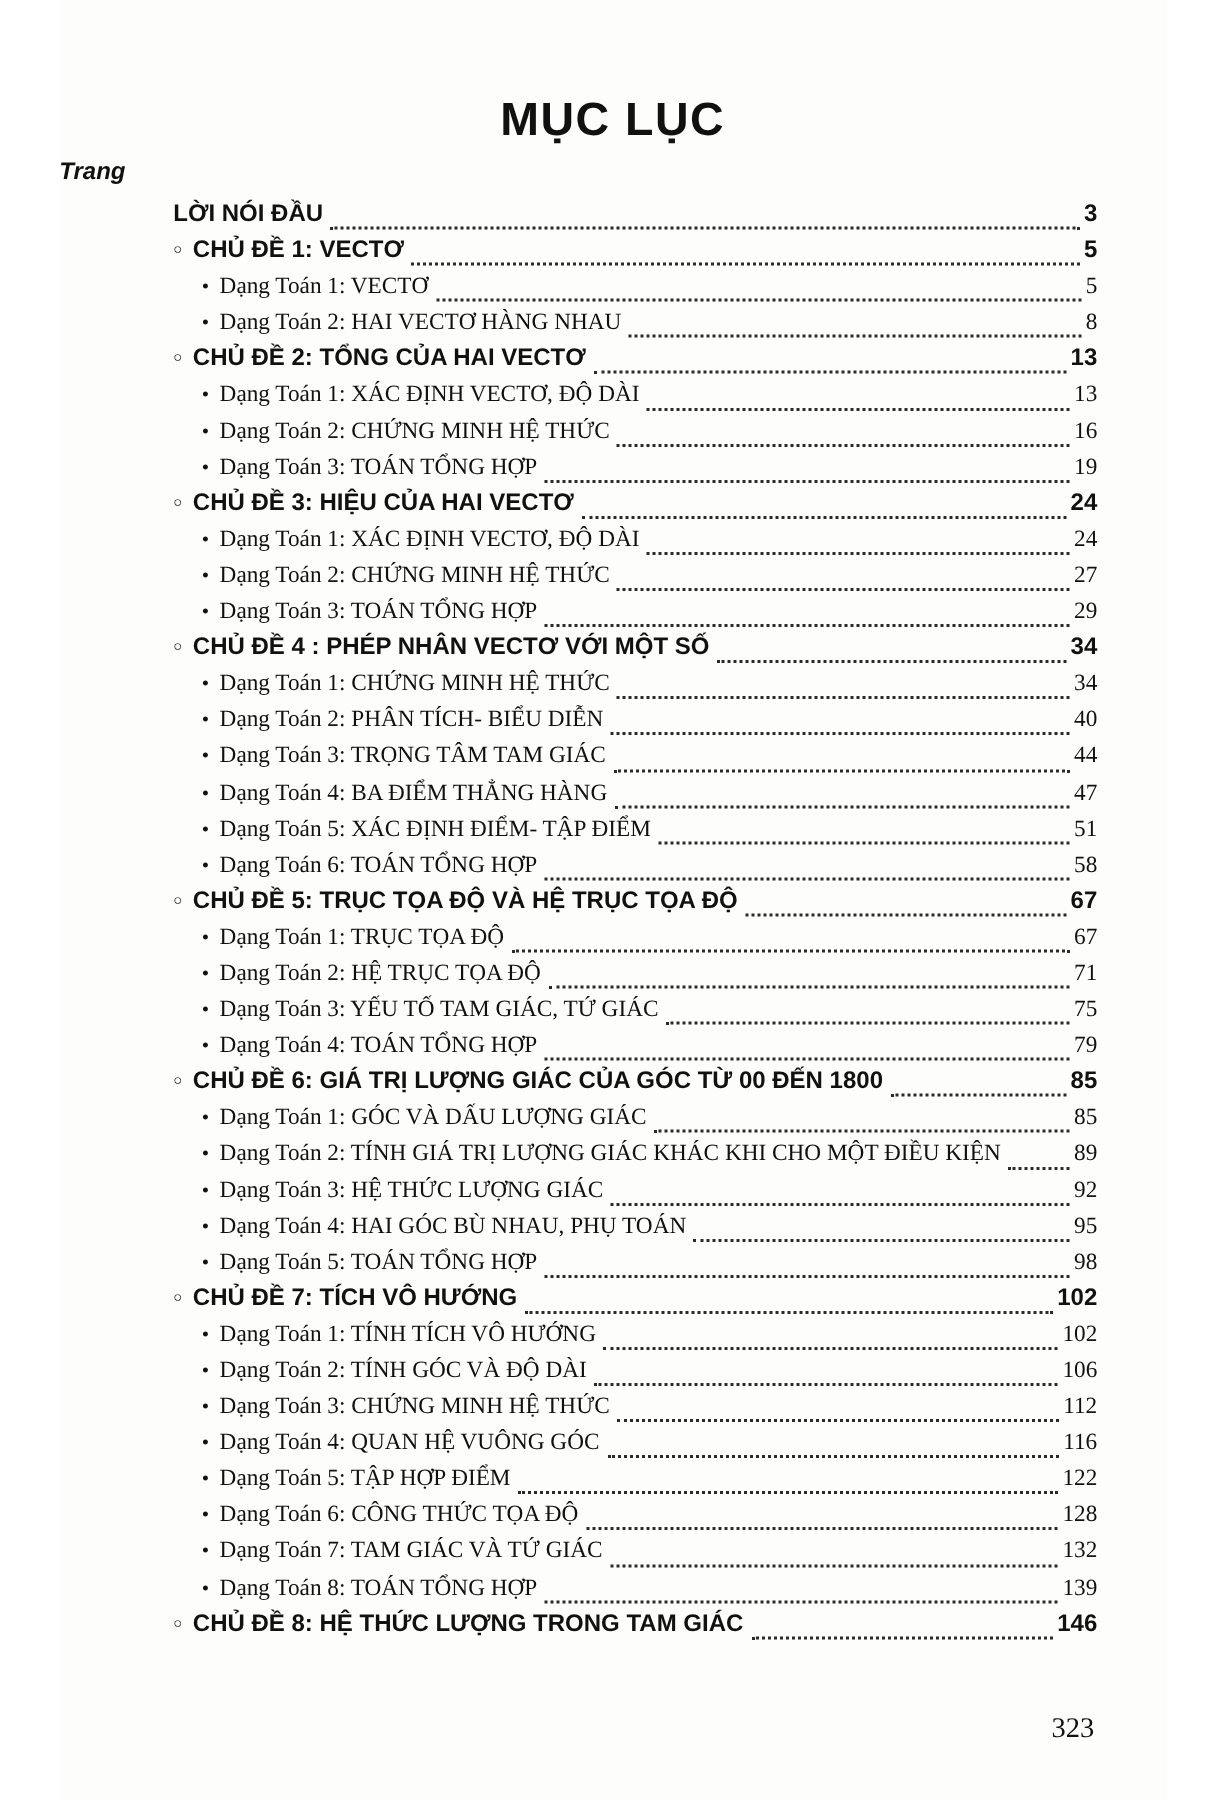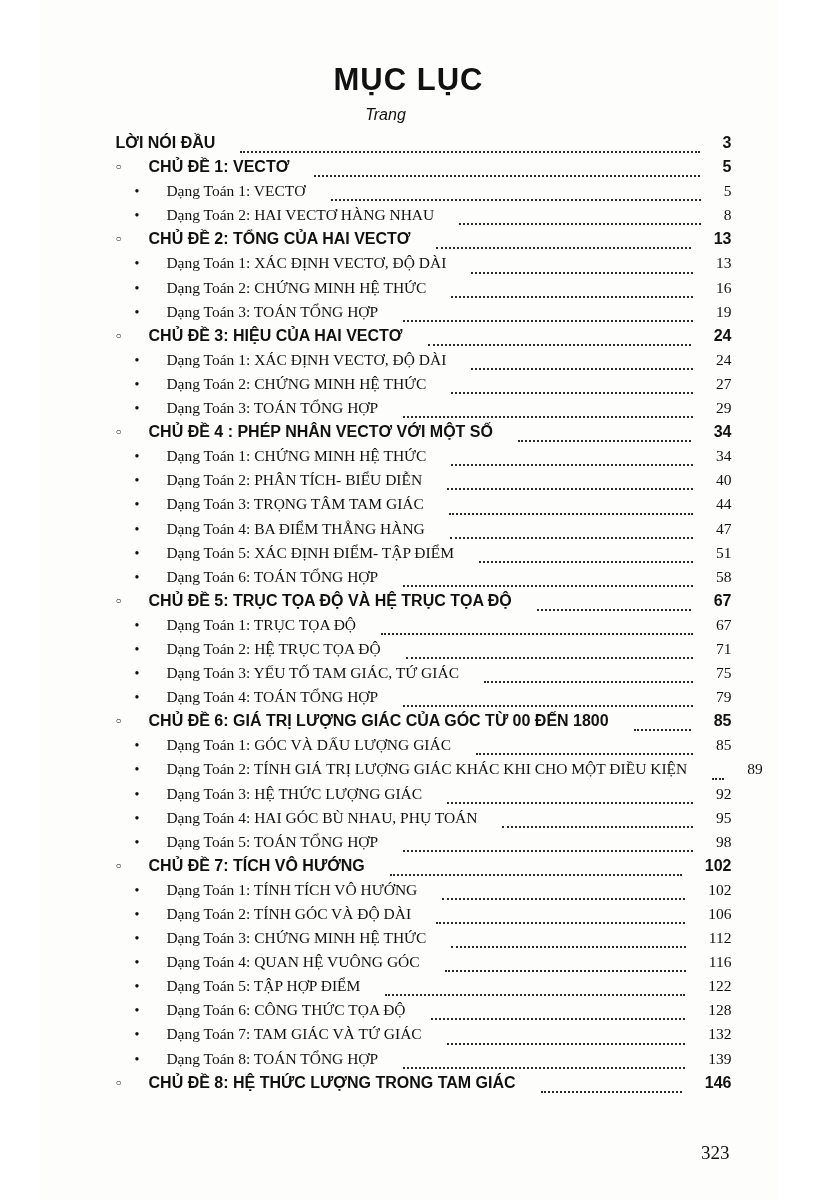--- a/index.html
+++ b/index.html
@@ -21,39 +21,38 @@
   .doc-title {
     text-align: center;
     font-family: "Liberation Sans", sans-serif;
     font-weight: bold;
     font-size: 31px;
     letter-spacing: 1px;
     padding-top: 62px;
     margin: 0 0 8px 0;
   }
   .trang-label {
-    text-align: center;
+    text-align: left;
     padding-right: 46px;
     font-family: "Liberation Sans", sans-serif;
-    font-weight: normal;
+    font-weight: bold;
     font-style: italic;
     font-size: 16px;
     margin-bottom: 10px;
   }
   .toc-list {
     padding-left: 76px;
     padding-right: 46px;
   }
   .toc-row {
     display: flex;
     align-items: baseline;
     height: 24.1px;
     font-size: 15.5px;
     white-space: nowrap;
-    gap: 20px;
   }
   .toc-row .bullet {
     flex: 0 0 auto;
     margin-right: 7px;
   }
   .toc-row .label {
     flex: 0 0 auto;
   }
   .toc-row .leader {
     flex: 1 1 auto;

